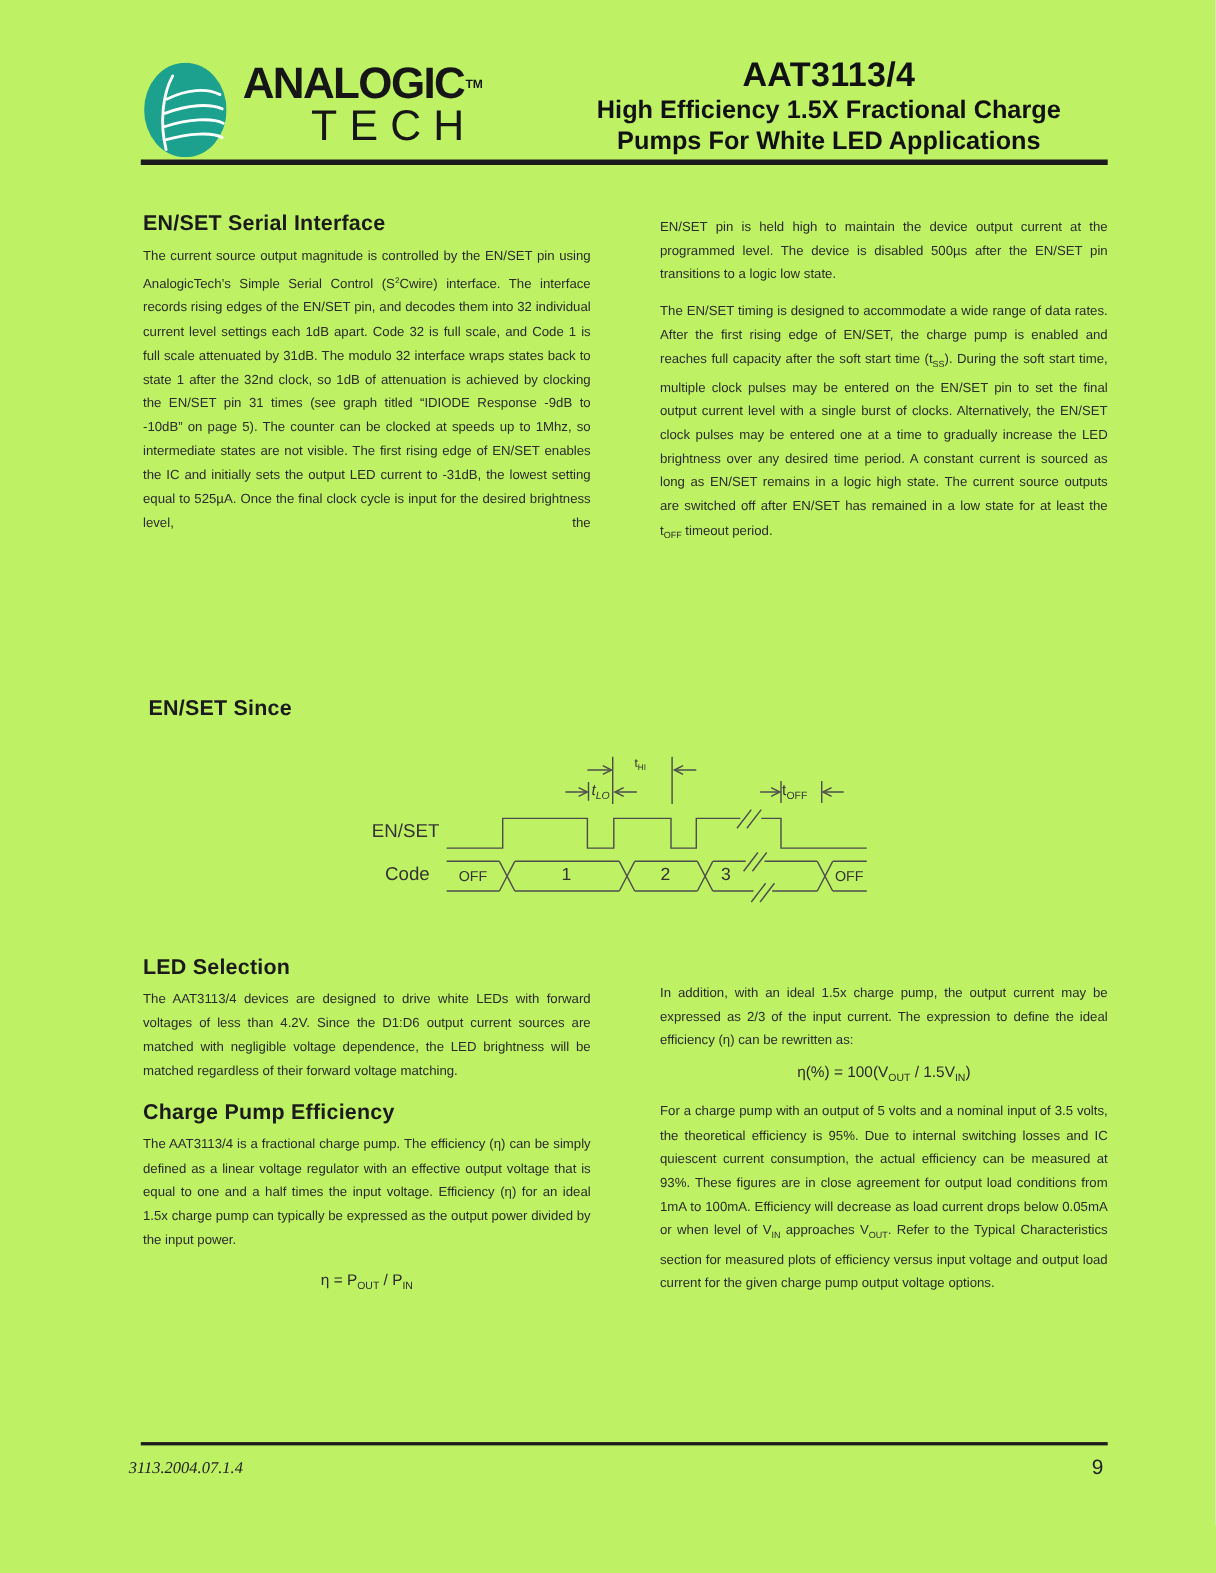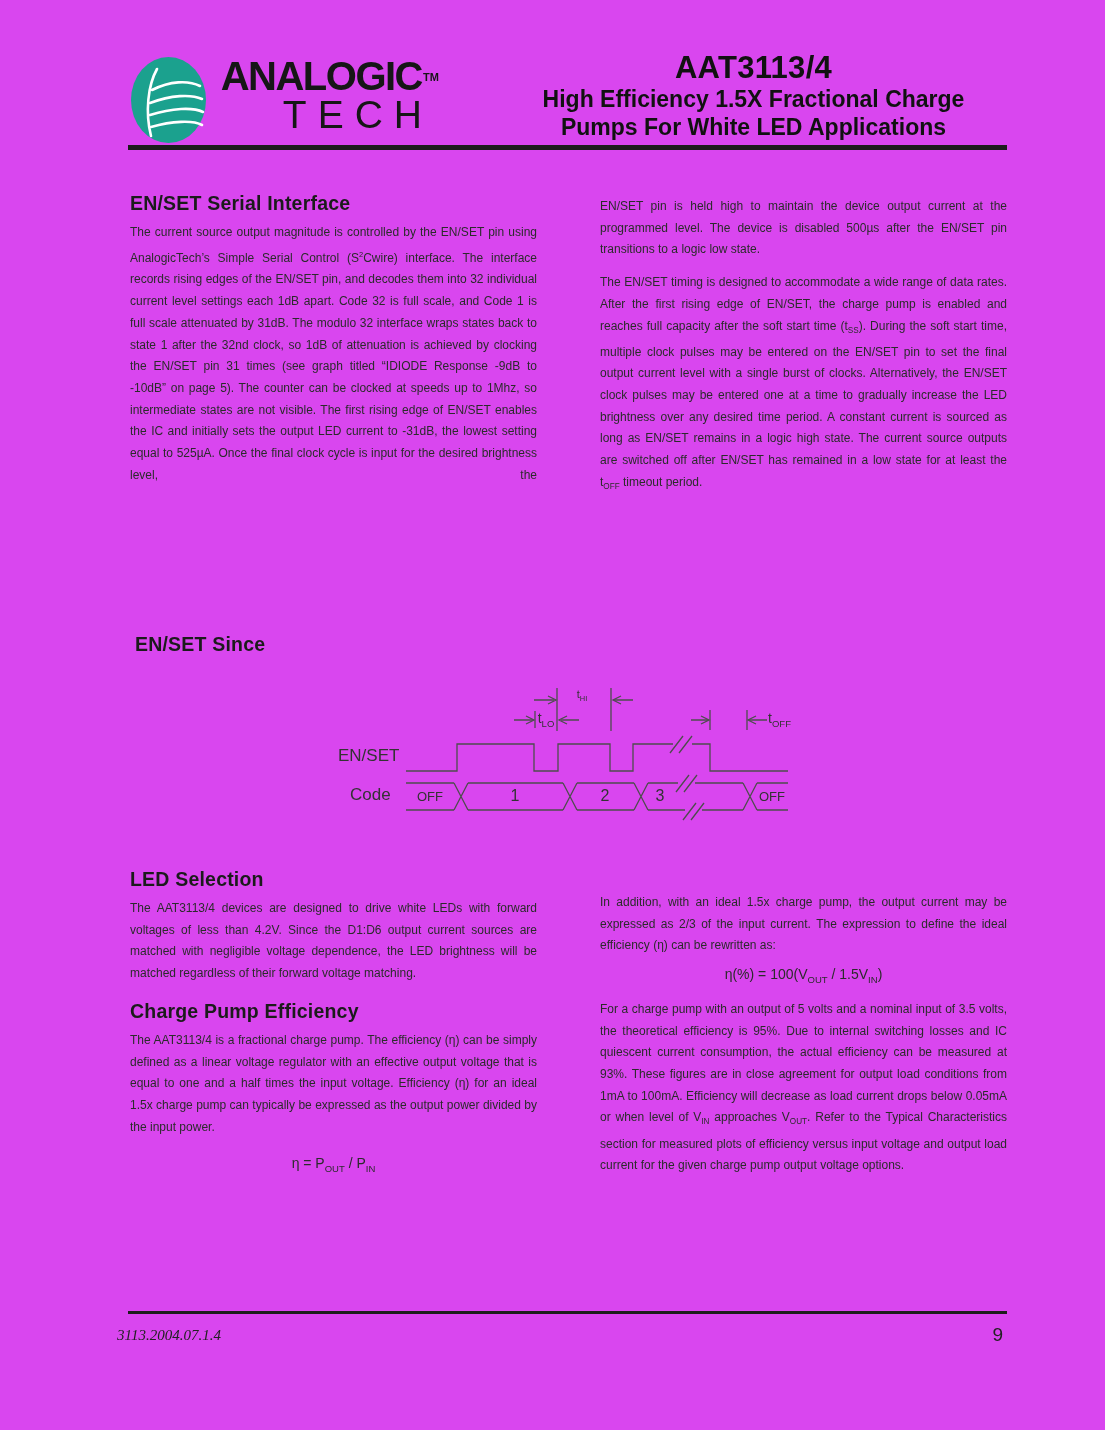--- a/index.html
+++ b/index.html
@@ -1,17 +1,17 @@
 <!DOCTYPE html>
 <html><head>
 <meta charset="utf-8">
 <style>
   html,body{margin:0;padding:0;background:#e8e8e8;}
   .page{
-    position:relative;width:1105px;height:1430px;margin:0 auto;background:#d946ef;
+    position:relative;width:1105px;height:1430px;margin:0 auto;background:#bef264;
     font-family:"Liberation Sans", sans-serif;color:#2b2b2b;overflow:hidden;
   }
   
   .logo-mark{position:absolute;left:131px;top:57px;}
   .logo-text{position:absolute;left:210px;top:57px;width:212px;text-align:right;color:#161616;}
   .logo-line1{position:relative;font-size:40px;font-weight:700;letter-spacing:-1.5px;line-height:38px;}
   .logo-line2{font-size:39px;font-weight:400;letter-spacing:11px;margin-right:-11px;line-height:40px;}
   .tm{position:absolute;right:-17px;top:1px;font-size:11px;font-weight:700;letter-spacing:0;}
   .header-right{position:absolute;left:500px;top:50px;width:507px;text-align:center;color:#111;}
   .part-number{font-size:31px;font-weight:700;line-height:35px;letter-spacing:.3px;}
@@ -37,22 +37,22 @@
   sub{font-size:68%;}
   sup{font-size:62%;}
   
   .timing-title{position:absolute;left:135px;top:633px;}
   .diagram{position:absolute;left:330px;top:685px;width:470px;height:140px;}
   .diagram svg{position:absolute;left:0;top:0;}
   .dlabel{position:absolute;color:#333;}
   .lbl-signal{left:8px;top:61px;font-size:17px;}
   .lbl-code{left:20px;top:100px;font-size:17px;}
   .lbl-thi{left:232px;top:3px;width:40px;text-align:center;font-size:11px;}
-  .lbl-tlo{left:203px;top:25px;width:26px;text-align:center;font-size:14px;}
-  .lbl-toff{left:381px;top:25px;width:48px;text-align:right;font-size:14px;margin-left:32px;}
+  .lbl-tlo{left:203px;top:25px;width:26px;text-align:center;font-size:14px;font-style:italic;}
+  .lbl-toff{left:381px;top:25px;width:48px;text-align:left;font-size:14px;}
   .cv{position:absolute;top:102px;width:44px;text-align:center;font-size:16px;color:#333;}
   .cv-off{font-size:13px;top:104px;}
   .cv0{left:78px}.cv1{left:163px}.cv2{left:253px}.cv3{left:308px}.cv4{left:420px}
   
   .doc-number{position:absolute;left:117px;top:1327px;font-family:"Liberation Serif", serif;font-style:italic;font-size:15px;color:#222;}
   .page-number{position:absolute;left:983px;top:1324px;width:20px;text-align:right;font-size:19px;color:#222;}
 </style>
 </head>
 <body>
 

